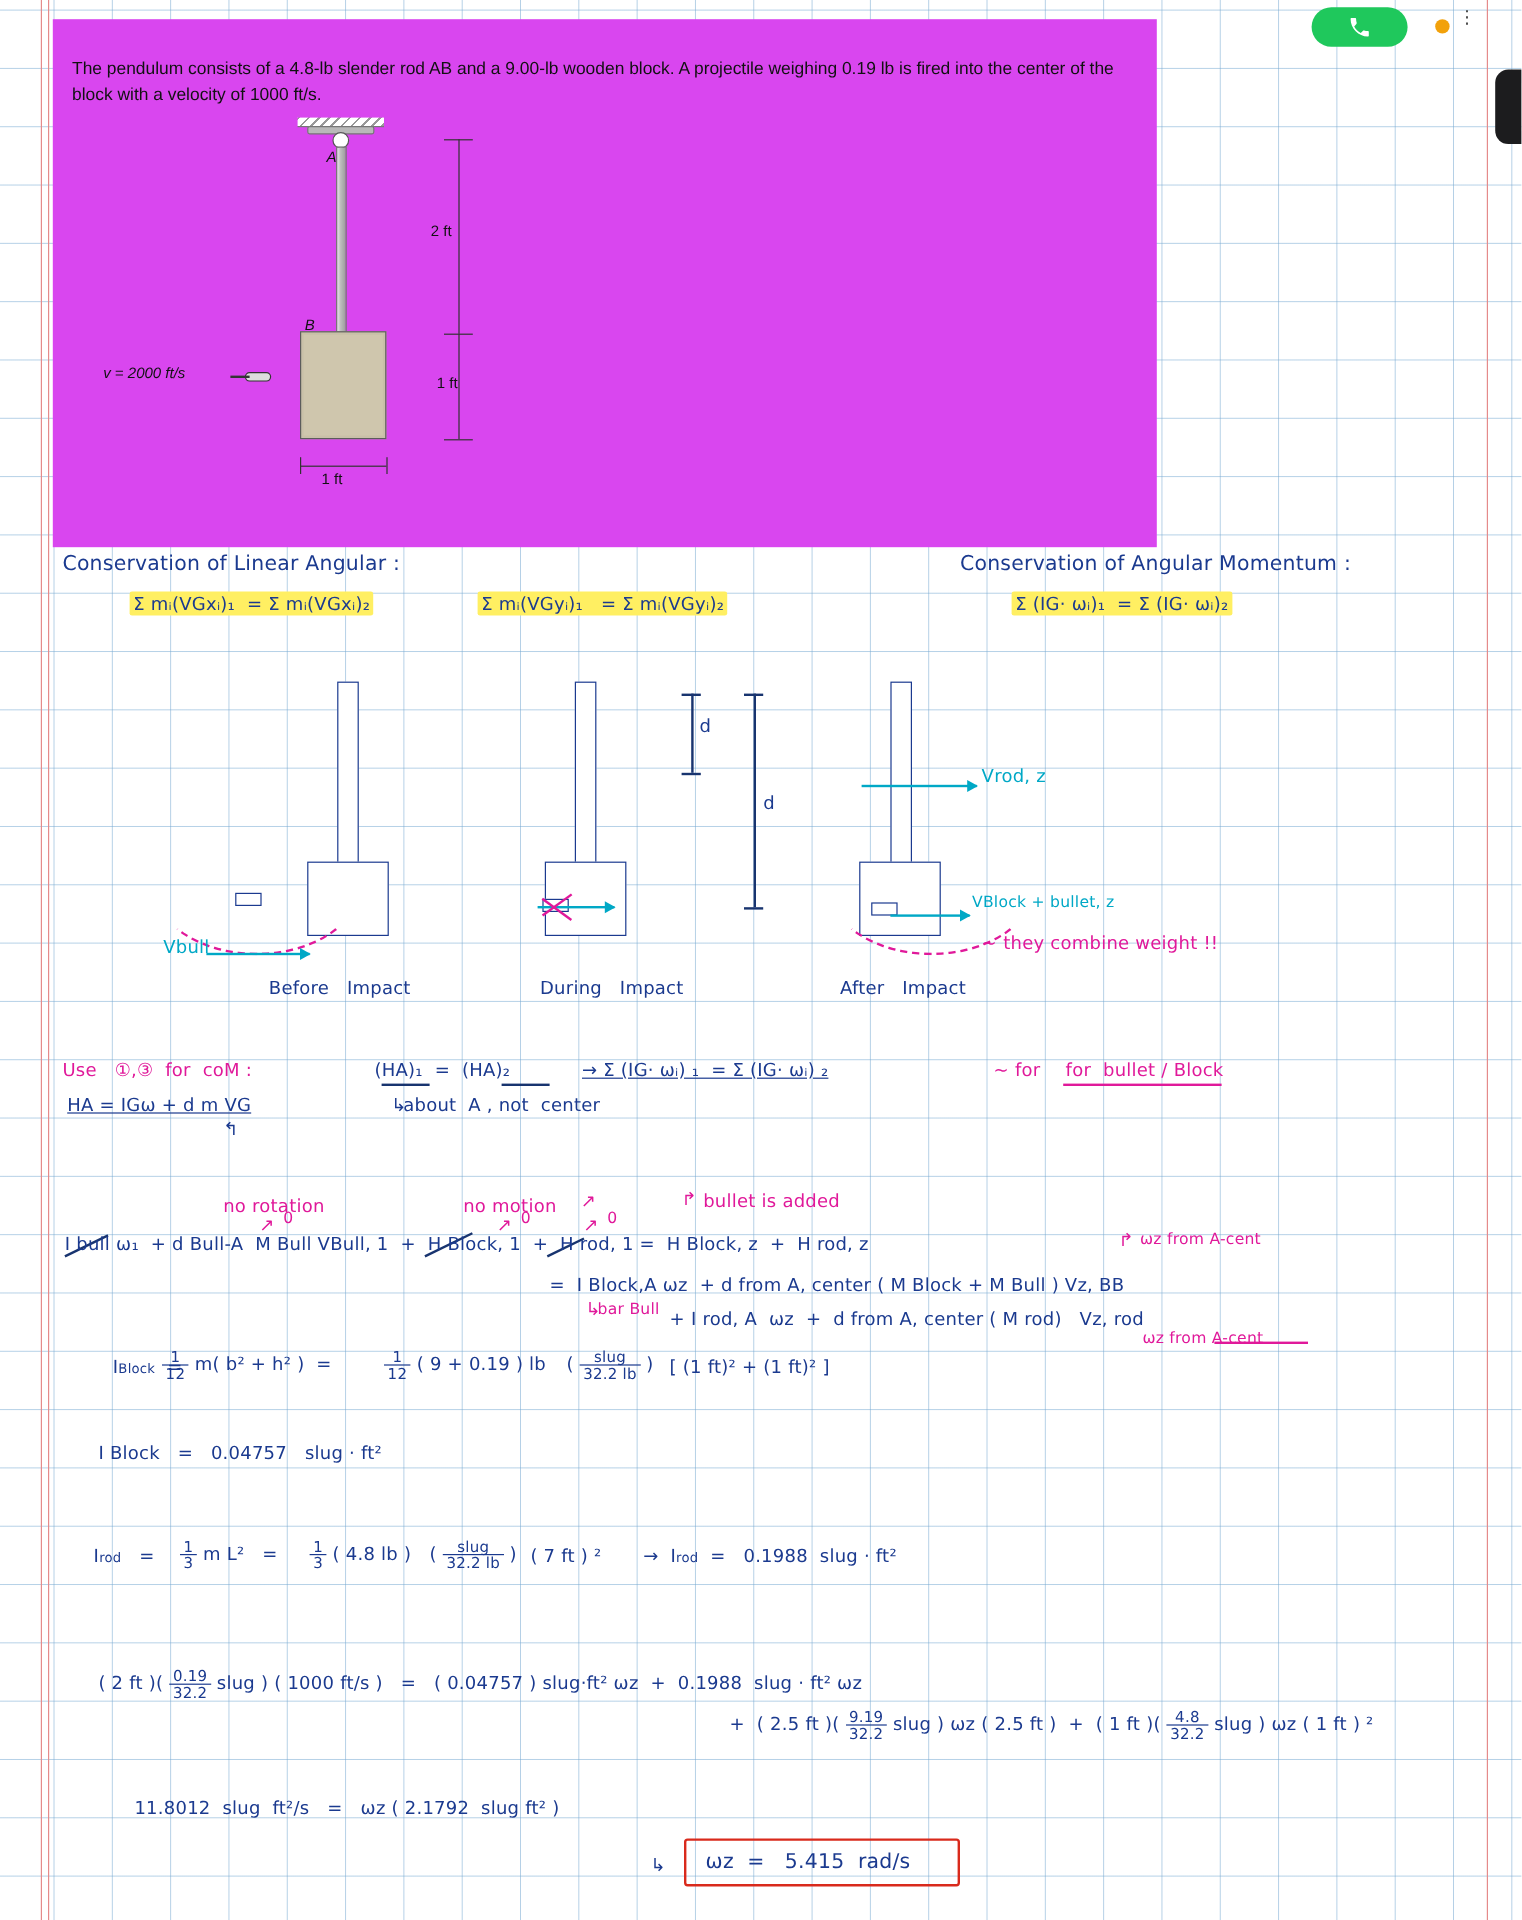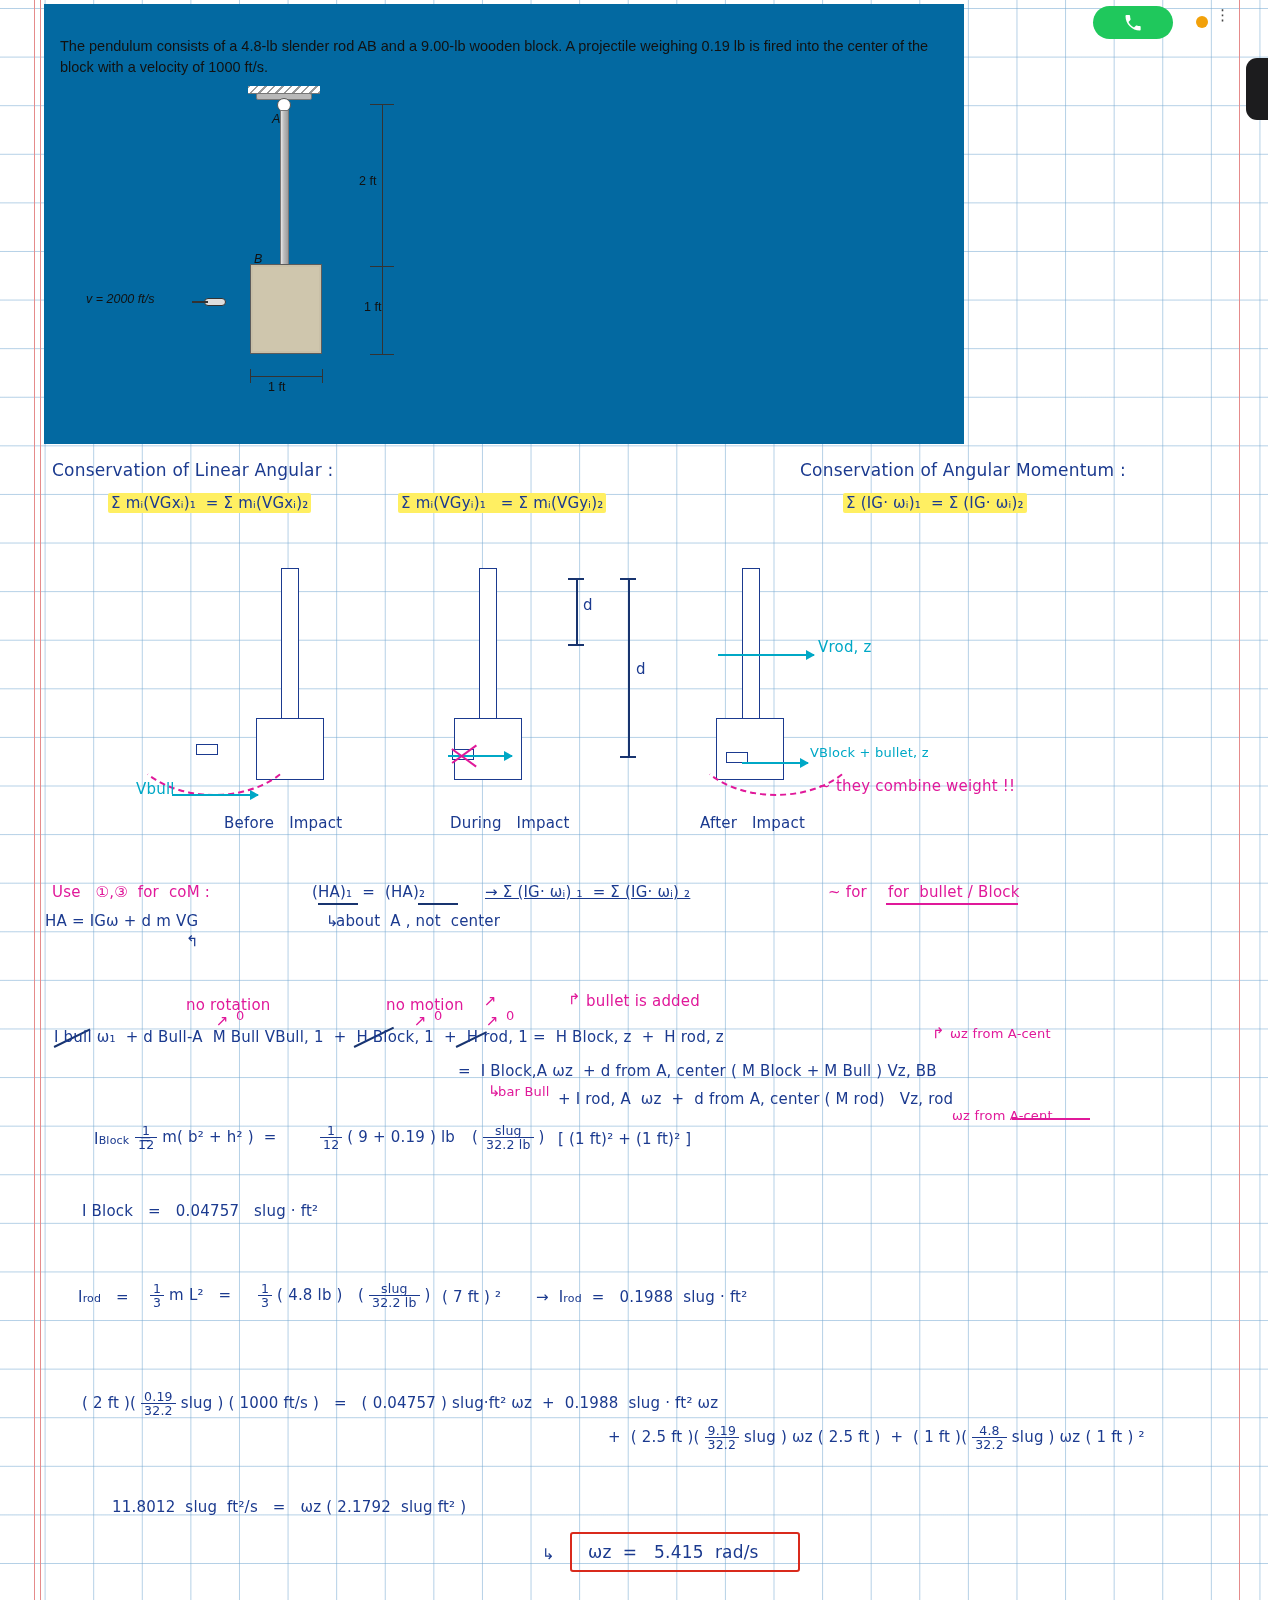--- a/index.html
+++ b/index.html
@@ -21,22 +21,22 @@
     background-position: -4px 8px;
   }
   #margin-left, #margin-left2 {
     position:absolute; top:0; bottom:0; width:1px; background:#e58b8b;
   }
   #margin-left  { left:34px; }
   #margin-left2 { left:40px; }
 
   
   .printed {
-    position:absolute; left:44px; top:4px; width:920px; height:440px;
-    background:#0369a1; z-index:2;
+    position:absolute; left:44px; top:16px; width:920px; height:440px;
+    background:#d946ef; z-index:2;
   }
   .ptext {
     position:absolute; font-family:"Liberation Sans", sans-serif;
     font-size:14.5px; color:#111; line-height:1.45;
   }
   #p1 { left:16px; top:32px; width:896px; }
   #p2 { left:16px; top:396px; width:880px; }
 
   
   .fig { position:absolute; left:140px; top:82px; width:360px; height:300px; }
@@ -238,21 +238,21 @@
 
 <div class="hw magenta" style="left:52px; top:883px;">Use   ①,③  for  coM :</div>
 <div class="hw" style="left:312px; top:883px;">(HA)₁  =  (HA)₂</div>
 <div class="underline-b" style="left:318px; top:903px; width:40px;"></div>
 <div class="underline-b" style="left:418px; top:903px; width:40px;"></div>
 <div class="hw" style="left:485px; top:883px;text-decoration:underline;">→ Σ (IG· ωᵢ) ₁  = Σ (IG· ωᵢ) ₂</div>
 <div class="hw magenta" style="left:828px; top:883px;">~ for</div>
 <div class="hw magenta" style="left:888px; top:883px;">for  bullet / Block</div>
 <div class="underline-m" style="left:886px; top:903px; width:132px;"></div>
 
-<div class="hw" style="left:45px; top:912px;">HA = IGω + d m VG</div>
+<div class="hw" style="left:56px; top:912px;text-decoration:underline;">HA = IGω + d m VG</div>
 <div class="hw" style="left:336px; top:912px;">about  A , not  center</div>
 <div class="hw" style="left:326px; top:912px;">↳</div>
 <div class="hw" style="left:186px; top:932px;">↰</div>
 
 <div class="hw magenta" style="left:186px; top:996px;">no rotation</div>
 <div class="hw magenta" style="left:386px; top:996px;">no motion</div>
 <div class="hw magenta" style="left:484px; top:992px;">↗</div>
 <div class="hw magenta" style="left:568px; top:990px;">↱</div>
 <div class="hw magenta" style="left:586px; top:992px;">bullet is added</div>
 

